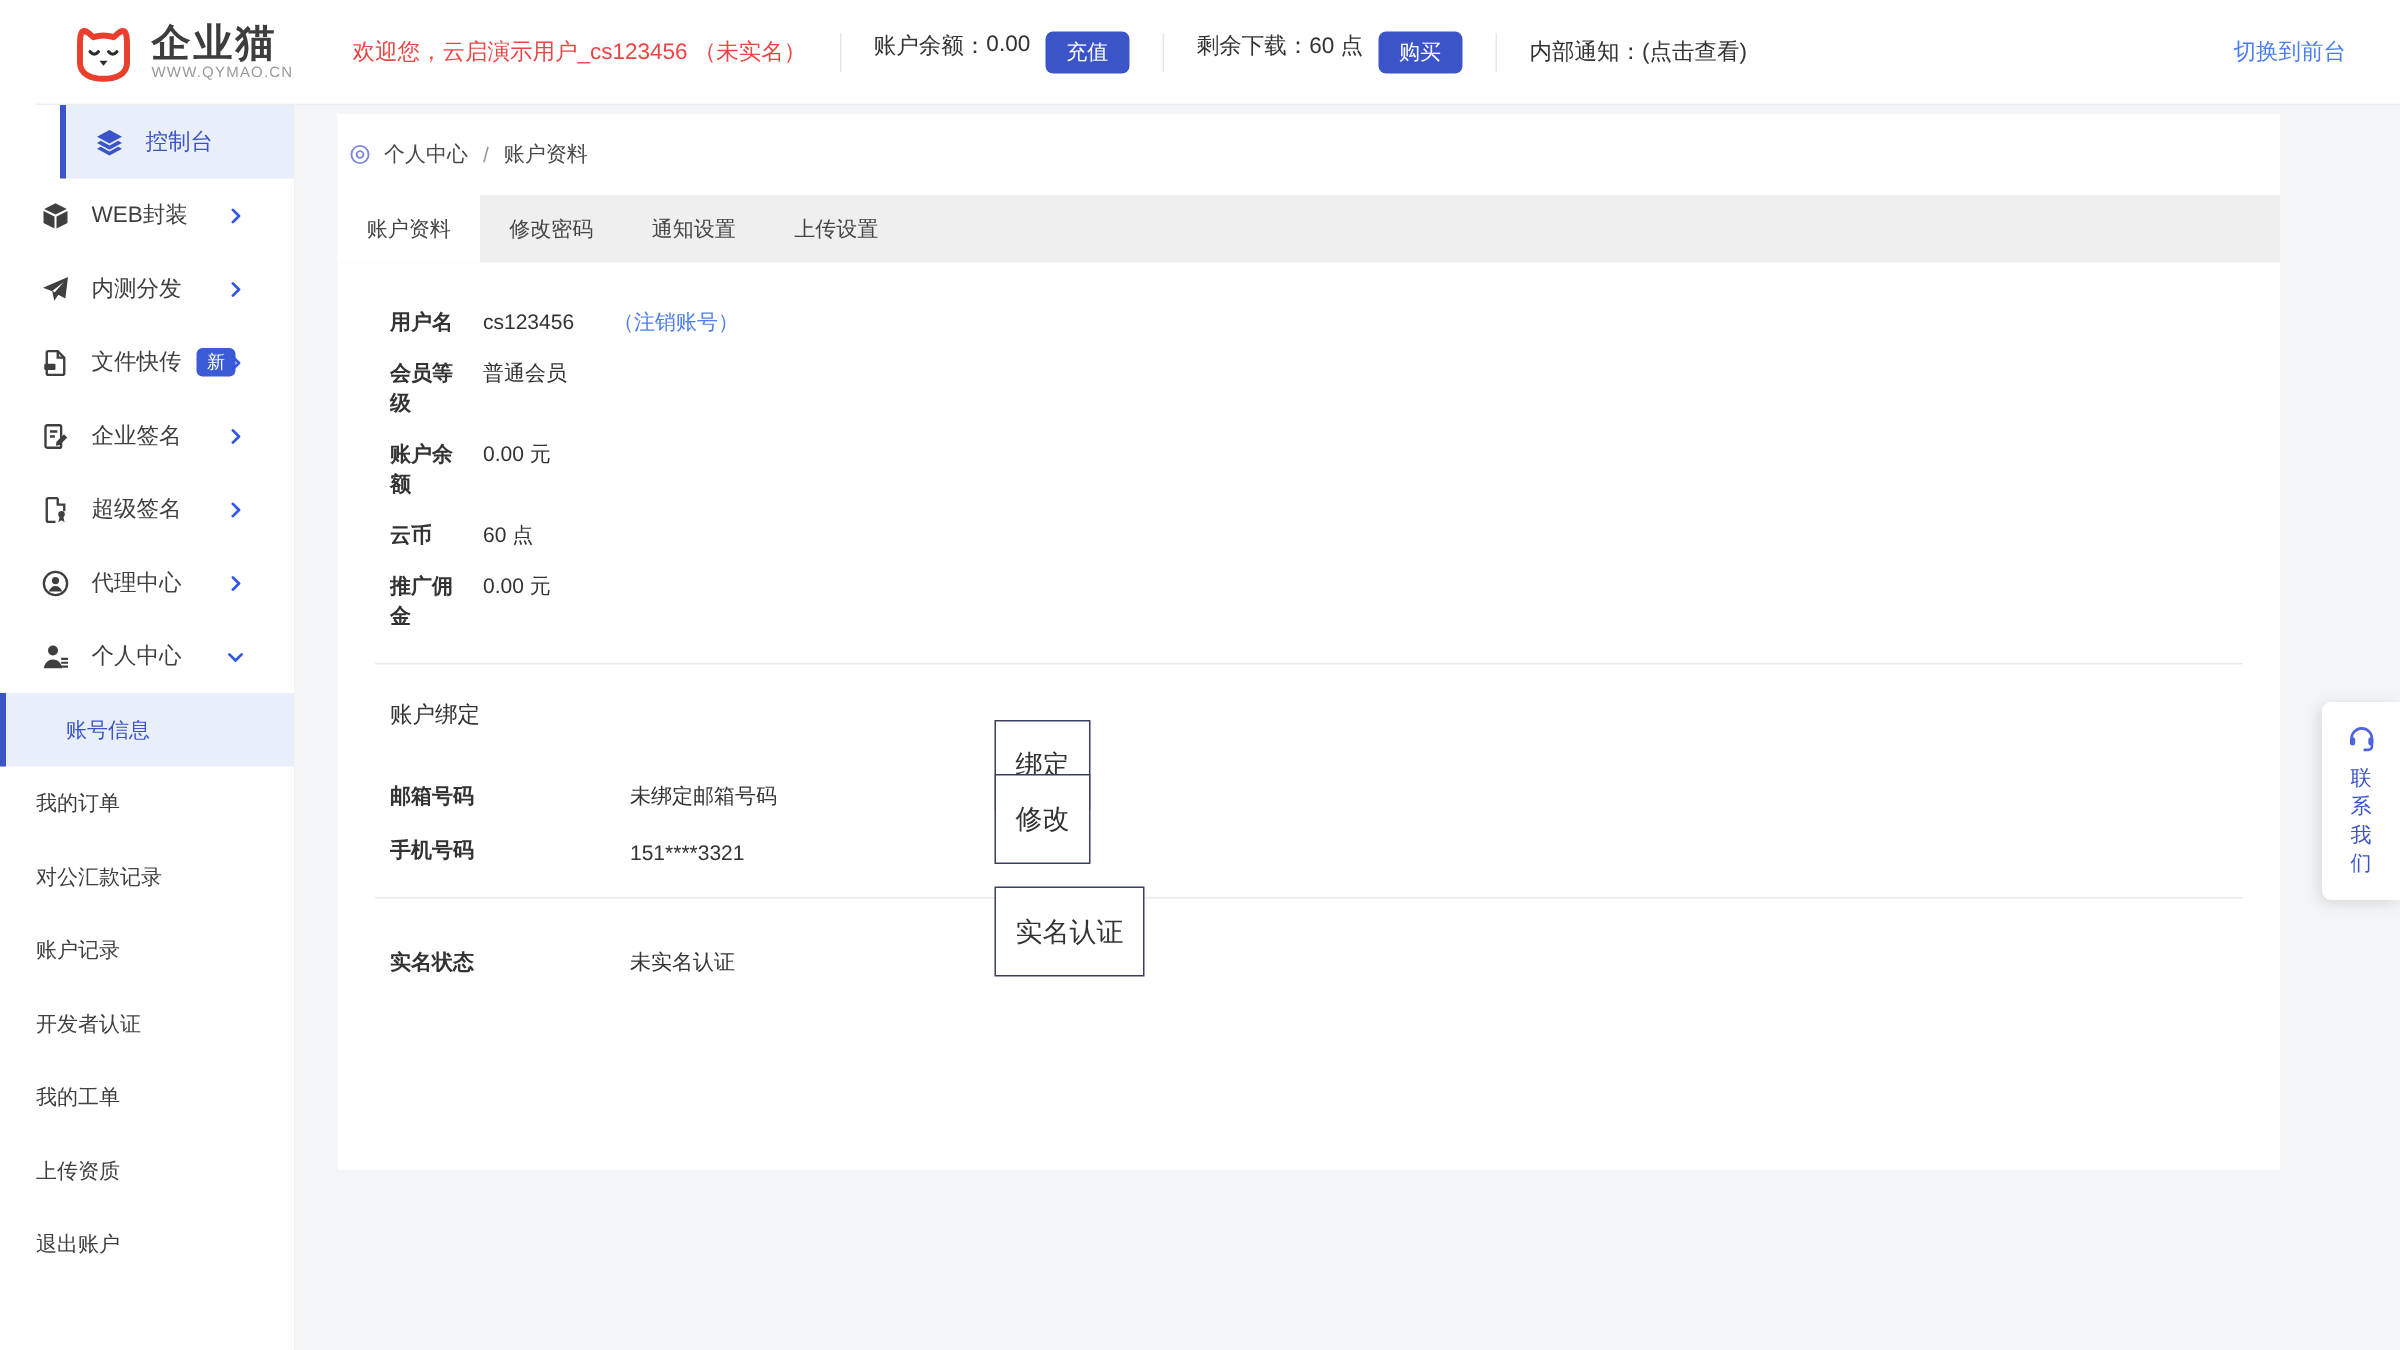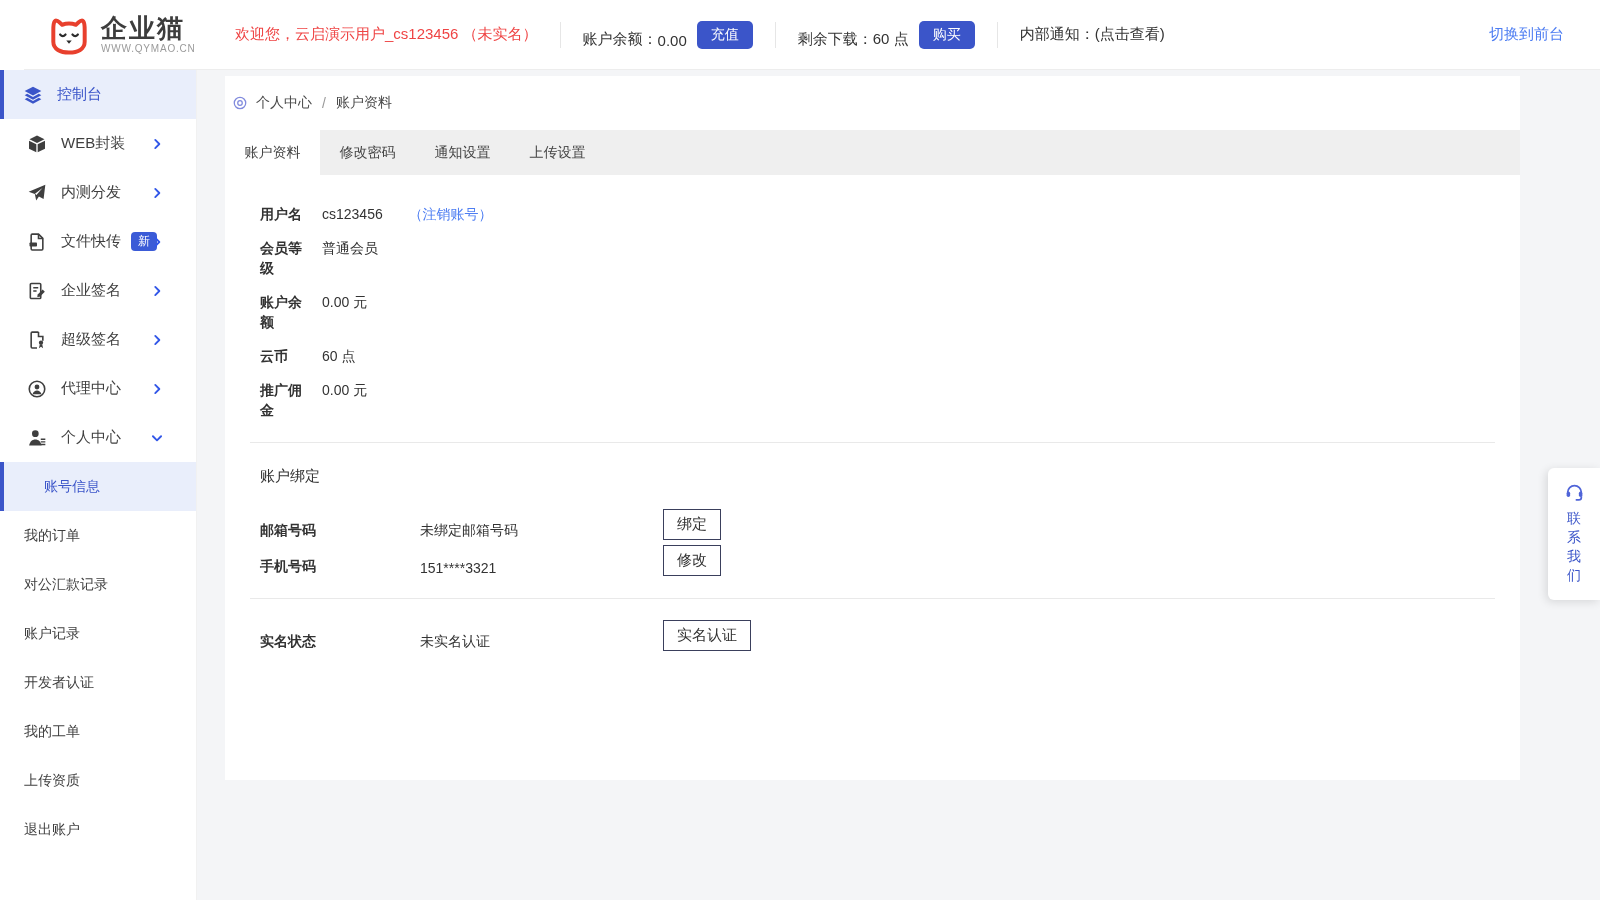--- a/index.html
+++ b/index.html
@@ -12,31 +12,31 @@
   .icon svg{display:block;}
 
   
   .topbar{position:absolute;top:0;left:0;width:1600px;height:70px;background:#fff;
           border-bottom:1px solid #ededed;display:flex;align-items:center;z-index:5;margin-left:24px;}
   .logo{display:flex;align-items:center;gap:9px;padding-left:22px;width:197px;flex:0 0 auto;cursor:pointer;}
   .logo-text .t{font-size:26px;font-weight:900;color:#3d3d3d;letter-spacing:2px;line-height:26px;}
   .logo-text .u{font-size:10px;color:#9a9a9a;letter-spacing:.8px;margin-top:2px;}
   .welcome{margin-left:14px;font-size:15px;color:#ef4444;}
   .vsep{width:1px;height:26px;background:#e6e6e6;margin:0 22px;flex:0 0 auto;}
-  .hgroup{display:flex;align-items:flex-end;font-size:15px;color:#333;white-space:nowrap;}
+  .hgroup{display:flex;align-items:flex-start;font-size:15px;color:#333;white-space:nowrap;}
   .pill{margin-left:10px;background:var(--accent);color:#fff;border:none;font-size:14px;
         padding:5px 14px;border-radius:5px;cursor:pointer;font-family:inherit;}
   .switch-front{margin-left:auto;margin-right:60px;color:var(--link);font-size:15px;cursor:pointer;text-decoration:none;}
 
   
   .sidebar{position:absolute;top:70px;left:0;width:197px;height:830px;background:#fff;border-right:1px solid #f1f1f1;}
   .side-item{height:49px;display:flex;align-items:center;padding-left:27px;font-size:15px;color:#3f3f3f;cursor:pointer;position:relative;}
   .side-item .icon{width:20px;height:20px;margin-right:14px;color:#3f3f3f;flex:0 0 auto;}
   .side-item .chev{position:absolute;right:18px;width:14px;height:14px;color:#3257e8;}
-  .side-item.active{background:var(--accent-bg);color:var(--accent);border-left:4px solid var(--accent);padding-left:19px;}
+  .side-item.active{background:var(--accent-bg);color:var(--accent);border-left:4px solid var(--accent);padding-left:19px;margin-left:40px;}
   .side-item.active .icon{color:var(--accent);}
   .badge-new{margin-left:10px;background:var(--badge);color:#fff;font-size:12px;line-height:12px;
              padding:3px 7px 4px;border-radius:4px;}
   .sub-item{height:49px;display:flex;align-items:center;padding-left:24px;font-size:14px;color:#3f3f3f;cursor:pointer;}
   .sub-item.active{background:var(--accent-bg);color:var(--accent);border-left:4px solid var(--accent);padding-left:40px;}
 
   
   .main{position:absolute;top:70px;left:197px;width:1403px;height:830px;background:#f4f5f7;padding:6px 80px 0 28px;}
   .card{background:#fff;width:100%;height:704px;}
   .breadcrumb{display:flex;align-items:center;height:54px;padding-left:7px;font-size:14px;color:#4a4a4a;}
@@ -49,21 +49,21 @@
   .form{padding:29px 25px 0 35px;}
   .frow{display:flex;margin-bottom:14px;}
   .flabel{width:48px;flex:0 0 auto;font-weight:bold;line-height:20px;color:#333;}
   .fvalue{margin-left:14px;line-height:20px;color:#333;}
   .fvalue .link{color:var(--link);margin-left:22px;cursor:pointer;text-decoration:none;}
   .hline{border:none;border-top:1px solid #e9e9e9;margin:22px 25px 0 25px;}
   .section-title{font-size:15px;color:#333;margin:24px 0 24px 35px;}
   .bind-row{display:flex;align-items:flex-end;margin:0 0 6px 35px;height:30px;}
   .bind-row .blabel{width:160px;flex:0 0 auto;font-weight:bold;color:#333;}
   .bind-row .bvalue{width:243px;flex:0 0 auto;color:#333;}
-  .btn-outline{background:#fff;border:1px solid #3a3f5c;color:#333;font-size:15px;padding:5px 13px;
+  .btn-outline{background:#fff;border:1px solid #3a3f5c;color:#333;font-size:18px;padding:17px 13px;
                cursor:pointer;font-family:inherit;}
   .realname-row{margin-top:22px;}
 
   
   .contact{position:absolute;top:468px;right:0;width:52px;background:#fff;border-radius:6px 0 0 6px;
            box-shadow:-2px 2px 10px rgba(0,0,0,.12);padding:13px 0 15px;display:flex;flex-direction:column;
            align-items:center;cursor:pointer;z-index:6;}
   .contact .icon{width:21px;height:21px;color:#4f64d8;margin-bottom:7px;}
   .contact .vchar{font-size:14px;color:#3b55c9;line-height:19px;}
 </style>

